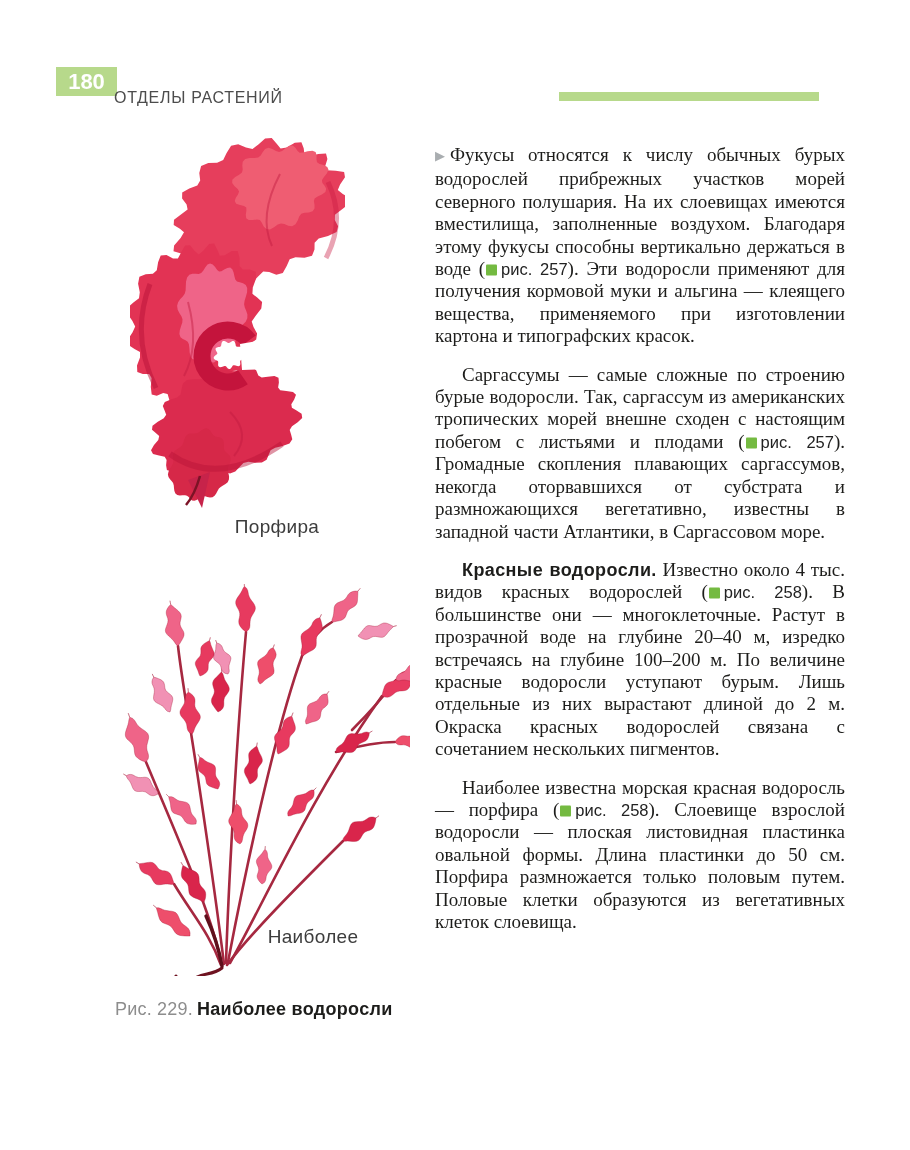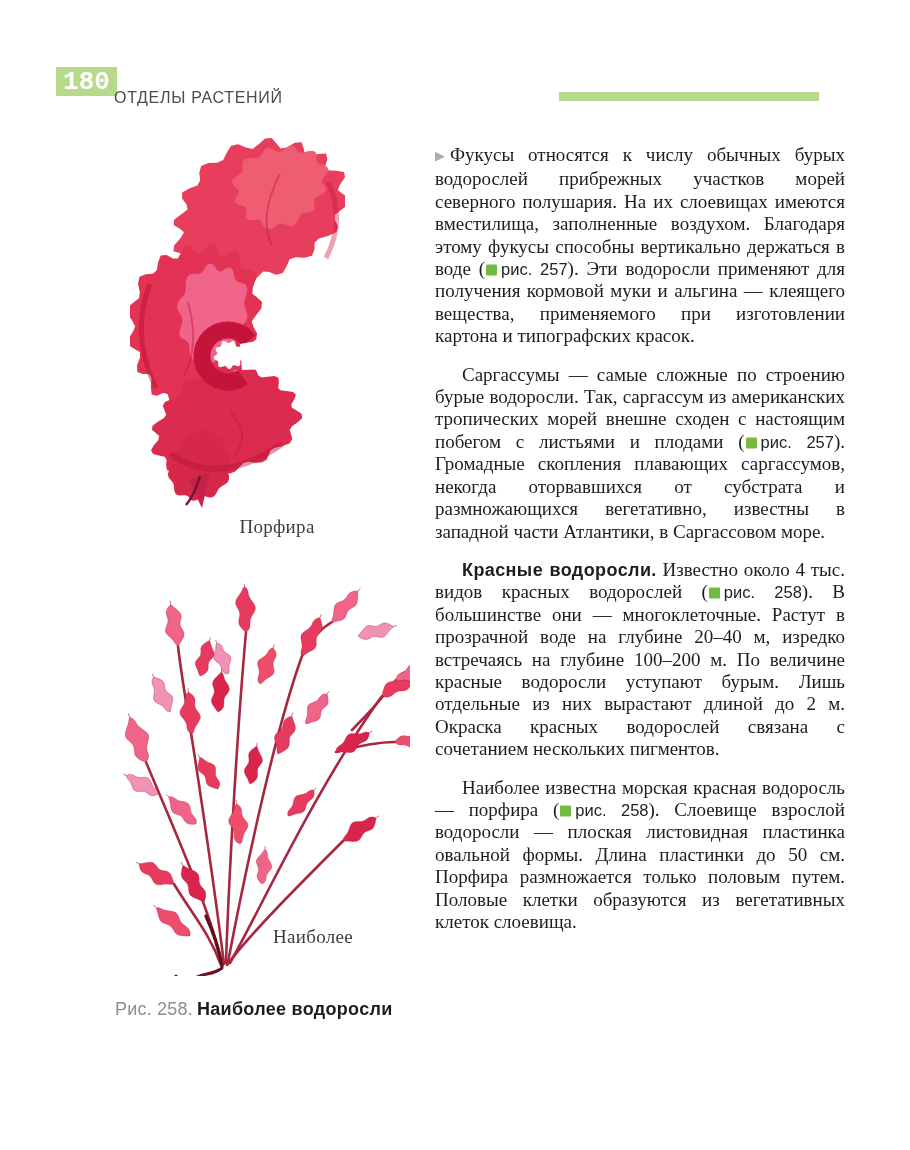--- a/index.html
+++ b/index.html
@@ -4,36 +4,36 @@
 <style>
   html,body{margin:0;padding:0;}
   body{
     width:910px;height:1150px;position:relative;background:#ffffff;
     font-family:"Liberation Serif",serif;overflow:hidden;
   }
   
   .pagenum-box{
     position:absolute;left:56px;top:67px;width:61px;height:29px;
     background:#b7d98b;color:#ffffff;
-    font-family:Liberation Mono, monospace;font-weight:bold;font-size:26px;
+    font-family:Liberation Sans, sans-serif;font-weight:bold;font-size:22px;
     display:flex;align-items:center;justify-content:center;
   }
   .section-title{
     position:absolute;left:114px;top:89px;
     font-family:"Liberation Sans",sans-serif;font-size:16px;color:#4c4c4c;
     letter-spacing:0.7px;
   }
   .header-rule{
     position:absolute;left:559px;top:92px;width:260px;height:9px;background:#b7d98b;
   }
   
   .porphyra-wrap{position:absolute;left:130px;top:124px;width:215px;height:385px;}
   .phyllophora-wrap{position:absolute;left:100px;top:584px;width:310px;height:392px;}
   .algae-label{
-    position:absolute;font-family:Liberation Serif, serif;
+    position:absolute;font-family:Liberation Sans, sans-serif;
     font-size:19px;color:#3c3c3c;text-align:center;letter-spacing:0.3px;
   }
   .label-porphyra{left:177px;top:516px;width:200px;}
   .label-phyllophora{left:252px;top:926px;width:122px;}
   .figure-caption{
     position:absolute;left:115px;top:999px;
     font-family:"Liberation Sans",sans-serif;font-size:18px;color:#8d8d8d;
     letter-spacing:0.2px;
   }
   .figure-caption .cap-title{color:#1d1d1b;font-weight:bold;margin-left:4px;letter-spacing:0.3px;}
@@ -132,21 +132,21 @@
       <path d="M0,0L0.0,-0.0L1.7,-2.2L3.3,-3.1L5.0,-3.4L6.7,-3.5L8.3,-3.6L10.0,-4.0L11.7,-4.7L13.3,-5.7L15.0,-6.8L16.7,-7.8L18.3,-8.3L20.0,-8.2L21.7,-7.5L23.3,-6.5L25.0,-5.3L26.7,-4.3L28.3,-3.5L30.0,-3.1L31.7,-2.9L33.3,-2.5L35.0,-1.7L36.7,-0.0L38.3,-0.0L40.0,-0.0L40.0,0.0L38.3,0.0L36.7,0.0L35.0,2.0L33.3,3.5L31.7,4.4L30.0,4.8L28.3,4.8L26.7,4.6L25.0,4.4L23.3,4.4L21.7,4.8L20.0,5.6L18.3,6.5L16.7,7.4L15.0,7.9L13.3,7.8L11.7,7.2L10.0,6.2L8.3,4.9L6.7,3.8L5.0,2.8L3.3,2.1L1.7,1.4L0.0,0.0Z" transform="translate(188 232) rotate(-45)" fill="#e73a5f" stroke="#a41530" stroke-width="0.7" stroke-opacity="0.45"></path>
       <path d="M0,0L0.0,-0.0L1.8,-2.0L3.7,-2.7L5.5,-3.2L7.3,-3.7L9.2,-4.5L11.0,-5.6L12.8,-7.0L14.7,-8.3L16.5,-9.2L18.3,-9.5L20.2,-9.2L22.0,-8.2L23.8,-7.0L25.7,-5.8L27.5,-4.9L29.3,-4.5L31.2,-4.4L33.0,-4.4L34.8,-4.3L36.7,-3.6L38.5,-2.3L40.3,-0.0L42.2,-0.0L44.0,-0.0L44.0,0.0L42.2,0.0L40.3,0.0L38.5,2.0L36.7,3.7L34.8,5.2L33.0,6.3L31.2,6.8L29.3,6.8L27.5,6.4L25.7,5.8L23.8,5.4L22.0,5.4L20.2,5.9L18.3,6.7L16.5,7.6L14.7,8.3L12.8,8.5L11.0,8.0L9.2,7.0L7.3,5.6L5.5,4.1L3.7,2.7L1.8,1.6L0.0,0.0Z" transform="translate(243 257) rotate(-35)" fill="#d9254b" stroke="#a41530" stroke-width="0.7" stroke-opacity="0.45"></path>
       <path d="M0,0L0.0,-0.0L1.8,-1.6L3.7,-2.4L5.5,-3.2L7.3,-4.3L9.2,-5.7L11.0,-7.1L12.8,-8.3L14.7,-9.1L16.5,-9.1L18.3,-8.5L20.2,-7.5L22.0,-6.4L23.8,-5.5L25.7,-5.1L27.5,-5.0L29.3,-5.3L31.2,-5.6L33.0,-5.6L34.8,-5.1L36.7,-4.0L38.5,-2.3L40.3,-0.0L42.2,-0.0L44.0,-0.0L44.0,0.0L42.2,0.0L40.3,0.0L38.5,1.5L36.7,2.9L34.8,4.4L33.0,5.9L31.2,7.1L29.3,7.8L27.5,7.9L25.7,7.4L23.8,6.7L22.0,5.9L20.2,5.4L18.3,5.5L16.5,5.9L14.7,6.7L12.8,7.3L11.0,7.6L9.2,7.3L7.3,6.4L5.5,5.1L3.7,3.5L1.8,1.9L0.0,0.0Z" transform="translate(74 300) rotate(-150)" fill="#e73a5f" stroke="#a41530" stroke-width="0.7" stroke-opacity="0.45"></path>
       <path d="M0,0L0.0,-0.0L1.9,-1.6L3.8,-2.7L5.8,-4.1L7.7,-5.6L9.6,-7.0L11.5,-8.0L13.4,-8.5L15.3,-8.3L17.3,-7.6L19.2,-6.7L21.1,-5.9L23.0,-5.4L24.9,-5.4L26.8,-5.8L28.8,-6.4L30.7,-6.8L32.6,-6.8L34.5,-6.3L36.4,-5.2L38.3,-3.7L40.3,-2.0L42.2,-0.0L44.1,-0.0L46.0,-0.0L46.0,0.0L44.1,0.0L42.2,0.0L40.3,1.3L38.3,2.3L36.4,3.5L34.5,4.8L32.6,6.3L30.7,7.6L28.8,8.5L26.8,8.8L24.9,8.4L23.0,7.6L21.1,6.6L19.2,5.7L17.3,5.3L15.3,5.3L13.4,5.7L11.5,6.2L9.6,6.4L7.7,6.2L5.8,5.4L3.8,4.1L1.9,2.5L0.0,0.0Z" transform="translate(104 318) rotate(-120)" fill="#d9254b" stroke="#a41530" stroke-width="0.7" stroke-opacity="0.45"></path>
       <path d="M0,0L0.0,-0.0L2.0,-1.8L4.0,-3.3L6.0,-4.7L8.0,-6.0L10.0,-6.8L12.0,-7.1L14.0,-6.8L16.0,-6.2L18.0,-5.5L20.0,-5.1L22.0,-5.1L24.0,-5.5L26.0,-6.2L28.0,-6.9L30.0,-7.4L32.0,-7.3L34.0,-6.7L36.0,-5.5L38.0,-4.2L40.0,-2.7L42.0,-1.4L44.0,-0.0L46.0,-0.0L48.0,-0.0L48.0,0.0L46.0,0.0L44.0,0.0L42.0,1.5L40.0,2.2L38.0,2.8L36.0,3.5L34.0,4.6L32.0,5.9L30.0,7.2L28.0,8.2L26.0,8.7L24.0,8.5L22.0,7.8L20.0,6.8L18.0,5.7L16.0,4.9L14.0,4.5L12.0,4.5L10.0,4.7L8.0,4.8L6.0,4.6L4.0,3.9L2.0,2.5L0.0,0.0Z" transform="translate(90 352) rotate(-140)" fill="#ee4e6b" stroke="#a41530" stroke-width="0.7" stroke-opacity="0.45"></path>
       <path d="M0,0L0.0,-0.0L1.6,-2.1L3.2,-3.6L4.8,-4.7L6.3,-5.4L7.9,-5.6L9.5,-5.3L11.1,-4.9L12.7,-4.6L14.3,-4.6L15.8,-5.0L17.4,-5.7L19.0,-6.6L20.6,-7.3L22.2,-7.6L23.8,-7.4L25.3,-6.6L26.9,-5.5L28.5,-4.2L30.1,-3.0L31.7,-2.0L33.3,-1.2L34.8,-0.0L36.4,-0.0L38.0,-0.0L38.0,0.0L36.4,0.0L34.8,0.0L33.3,1.7L31.7,2.5L30.1,2.9L28.5,3.1L26.9,3.5L25.3,4.3L23.8,5.3L22.2,6.5L20.6,7.5L19.0,8.2L17.4,8.3L15.8,7.8L14.3,6.9L12.7,5.7L11.1,4.7L9.5,4.0L7.9,3.6L6.3,3.5L4.8,3.4L3.2,3.0L1.6,2.2L0.0,0.0Z" transform="translate(162 300) rotate(-85)" fill="#ef6488" stroke="#a41530" stroke-width="0.7" stroke-opacity="0.45"></path>
     </svg></div>
 <div class="algae-label label-phyllophora">Наиболее</div>
 
 <div class="figure-caption">
-  <span class="cap-prefix">Рис. 258.</span><span class="cap-title">Наиболее водоросли</span>
+  <span class="cap-prefix">Рис. 229.</span><span class="cap-title">Наиболее водоросли</span>
 </div>
 
 <div class="article">
     <p class="para"><span class="tri start">▶</span><span>Фукусы относятся к числу обычных бурых водорослей прибрежных участков морей северного полушария. На их слоевищах имеются вместилища, заполненные воздухом. Благодаря этому фукусы способны вертикально держаться в воде (</span><span class="figref"><span class="fsq" style="background: rgb(116, 186, 65);"></span><span>рис. 257</span></span><span>). Эти водоросли применяют для получения кормовой муки и альгина — клеящего вещества, применяемого при изготовлении картона и типографских красок.</span></p>
     <p class="para indent"><span>Саргассумы — самые сложные по строению бурые водоросли. Так, саргассум из американских тропических морей внешне сходен с настоящим побегом с листьями и плодами (</span><span class="figref"><span class="fsq" style="background: rgb(116, 186, 65);"></span><span>рис. 257</span></span><span>). Громадные скопления плавающих саргассумов, некогда оторвавшихся от субстрата и размножающихся вегетативно, известны в западной части Атлантики, в Саргассовом море.</span></p>
     <p class="para indent"><b class="lead">Красные водоросли.</b><span> Известно около 4 тыс. видов красных водорослей (</span><span class="figref"><span class="fsq" style="background: rgb(116, 186, 65);"></span><span>рис. 258</span></span><span>). В большинстве они — многоклеточные. Растут в прозрачной воде на глубине 20–40 м, изредко встречаясь на глубине 100–200 м. По величине красные водоросли уступают бурым. Лишь отдельные из них вырастают длиной до 2 м. Окраска красных водорослей связана с сочетанием нескольких пигментов.</span></p>
     <p class="para indent"><span>Наиболее известна морская красная водоросль — порфира (</span><span class="figref"><span class="fsq" style="background: rgb(116, 186, 65);"></span><span>рис. 258</span></span><span>). Слоевище взрослой водоросли — плоская листовидная пластинка овальной формы. Длина пластинки до 50 см. Порфира размножается только половым путем. Половые клетки образуются из вегетативных клеток слоевища.</span></p>
   </div>
 
 </body></html>

